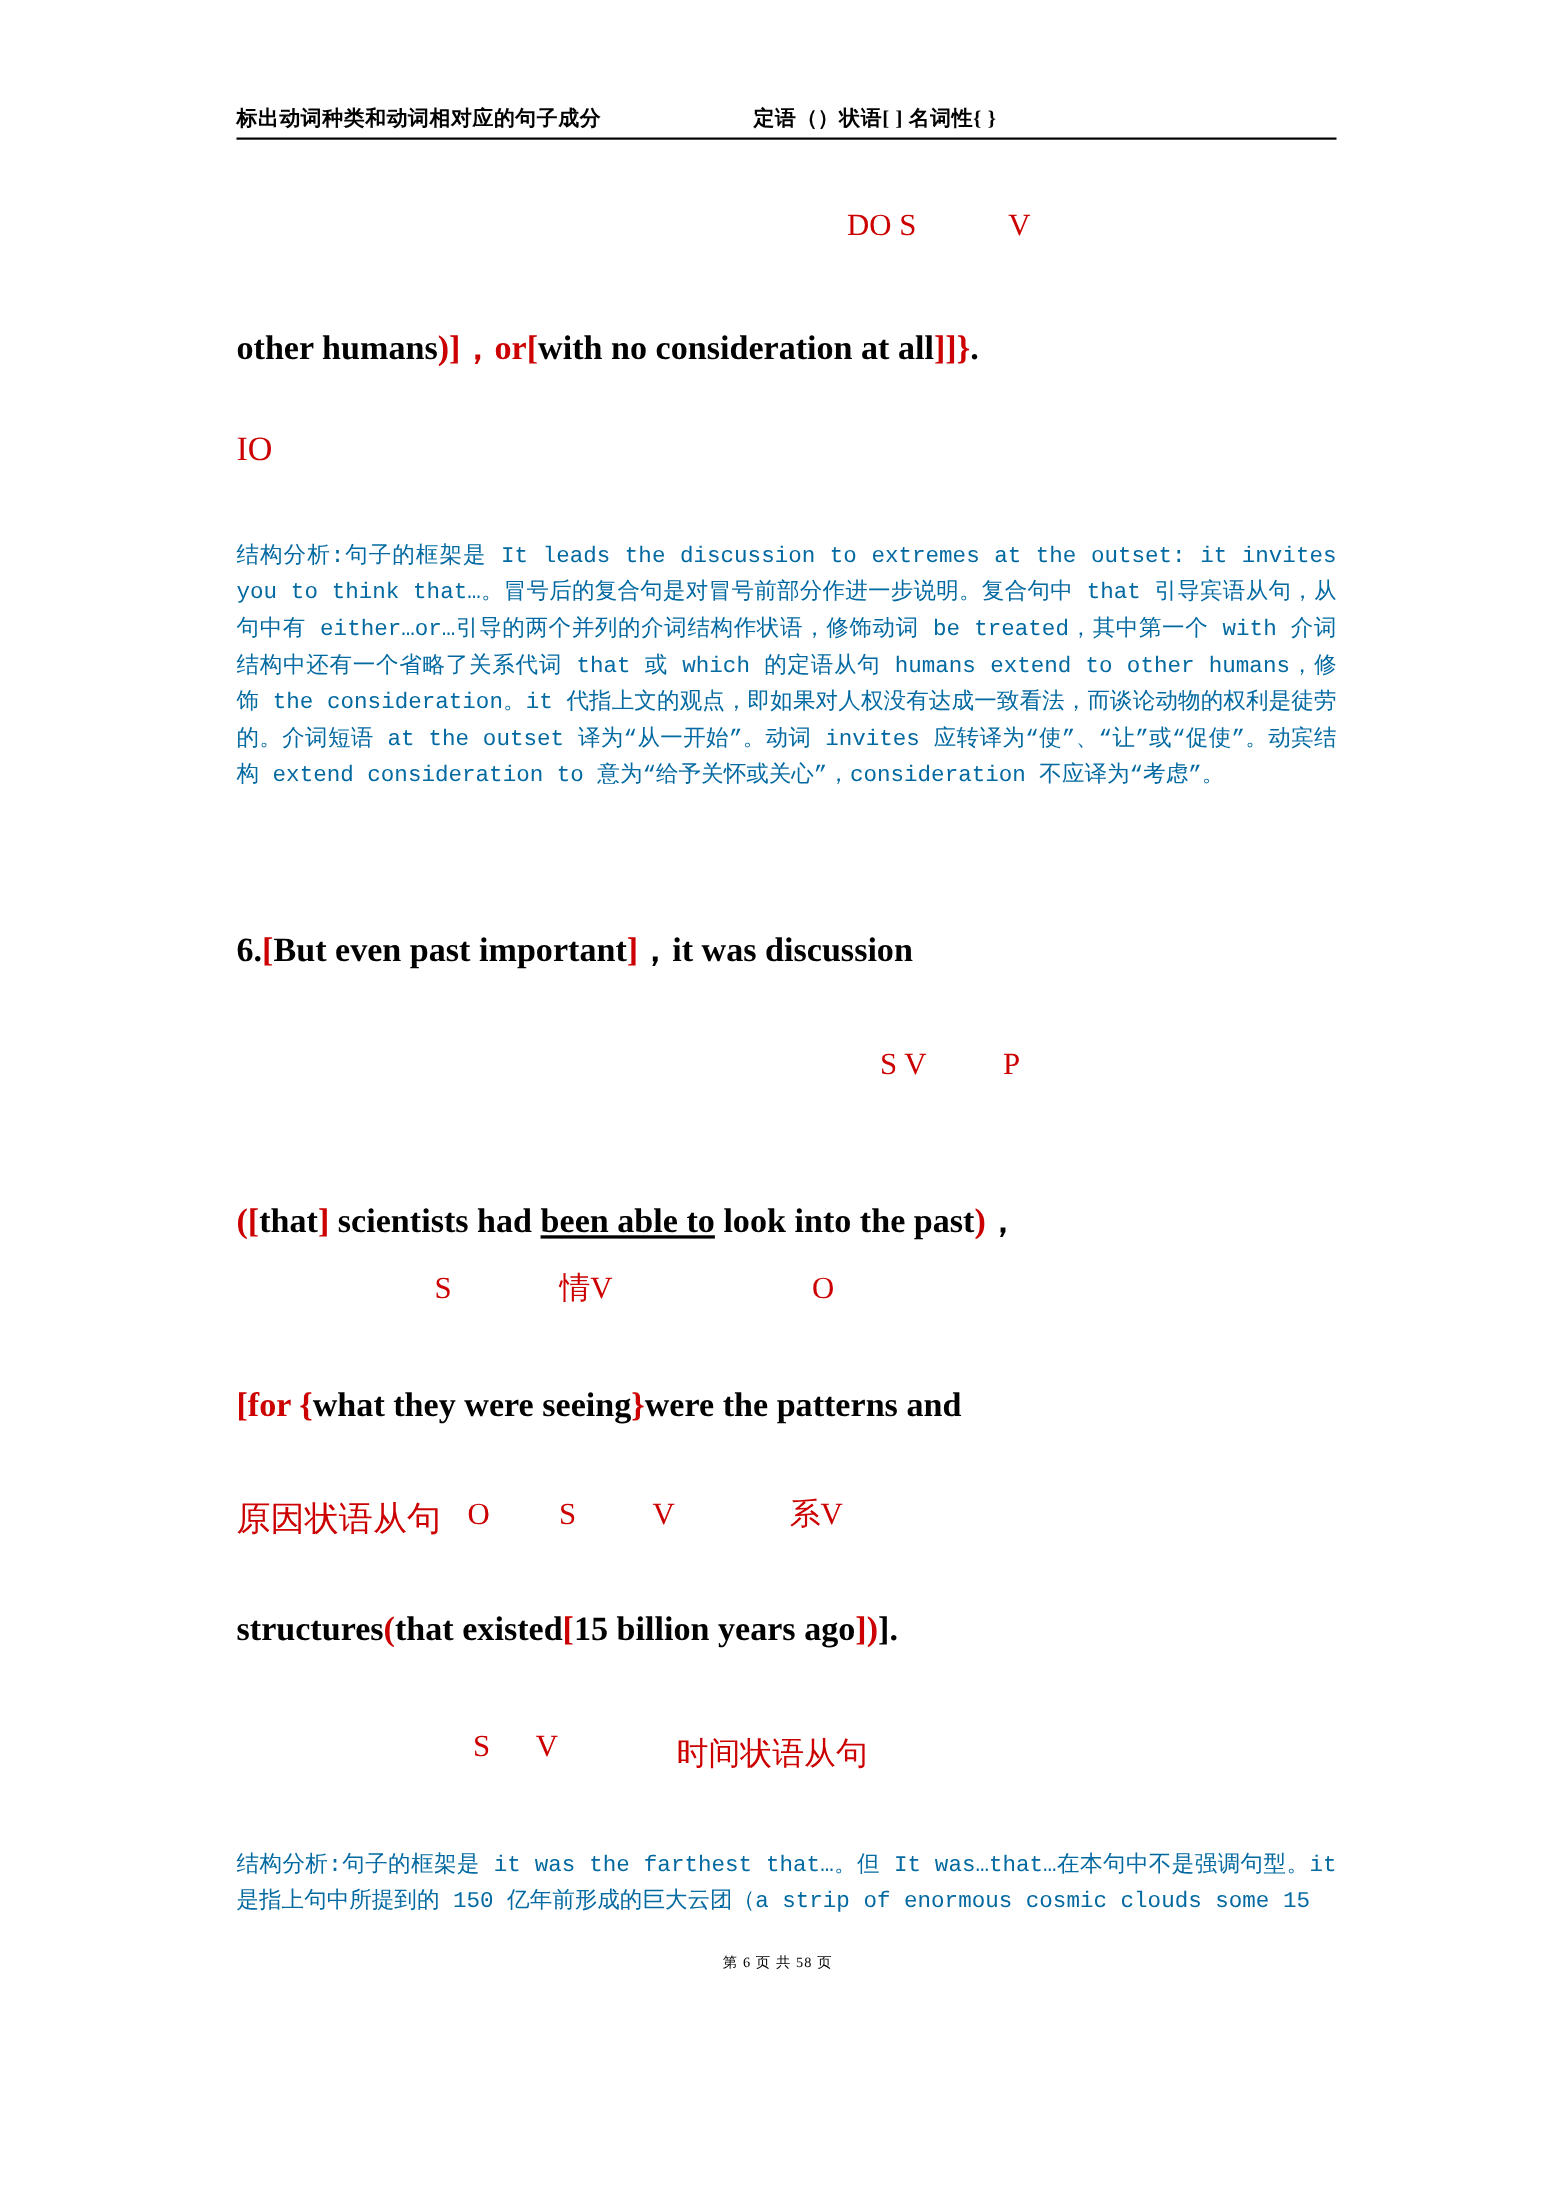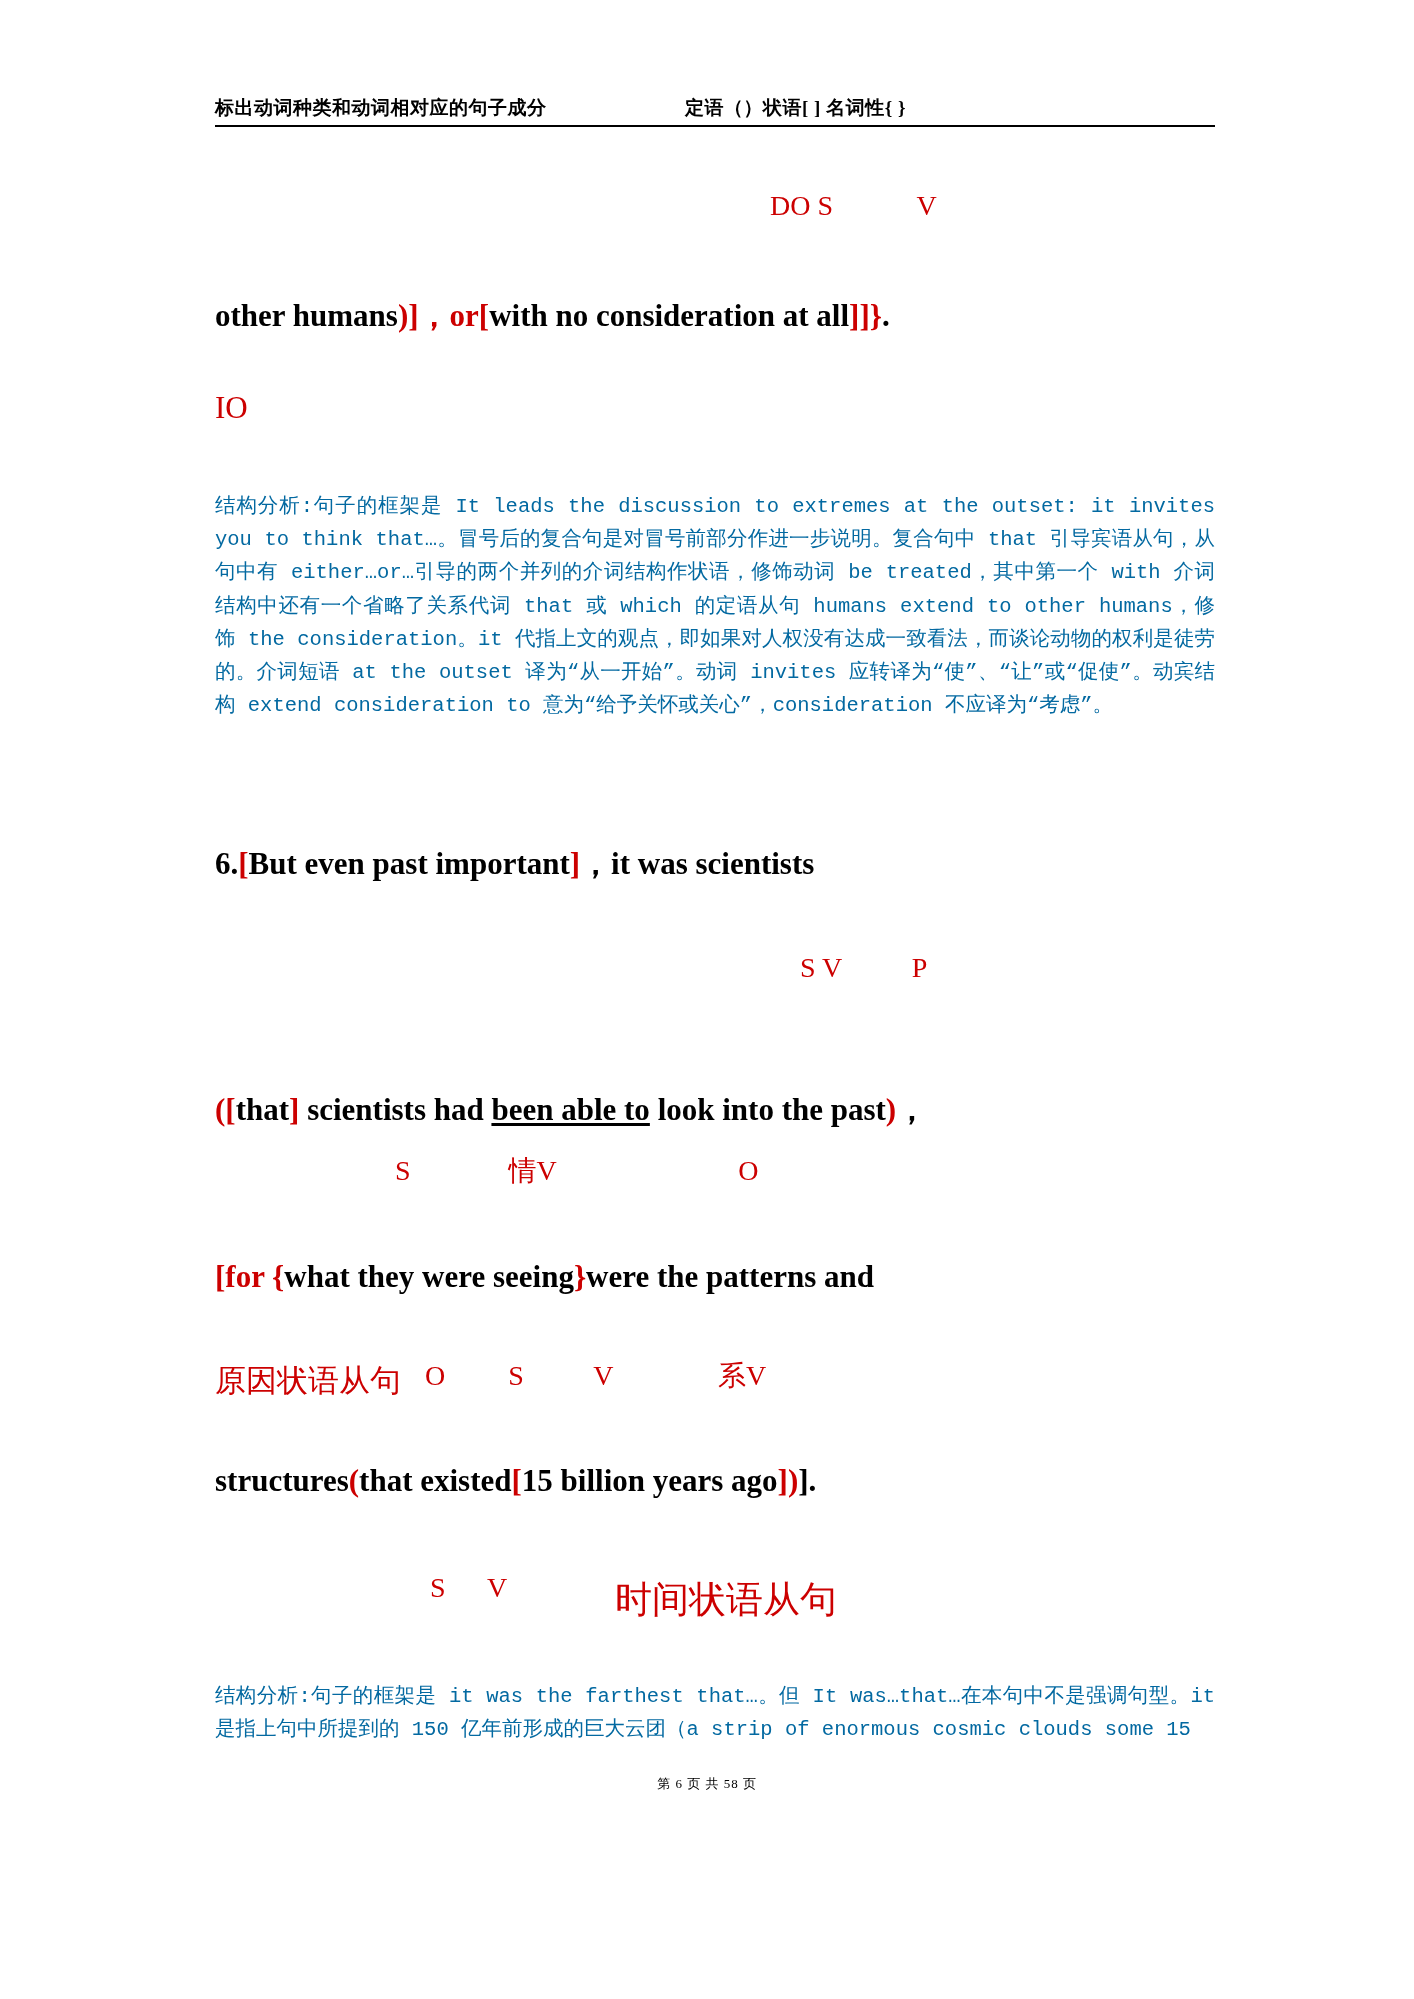--- a/index.html
+++ b/index.html
@@ -116,21 +116,21 @@
 
   <div class="blk sent" style="top:297px; left:215px;">
     <span class="black">other humans</span><span class="red">)]，or[</span><span class="black">with no consideration at all</span><span class="red">]]}</span><span class="black">.</span>
   </div>
 
   <div class="blk tag" style="top:390px; left:215px; font-size:31px;text-align:center;">IO</div>
 
   <div class="analysis" style="top:490px;">结构分析:句子的框架是 It leads the discussion to extremes at the outset: it invites you to think that…。冒号后的复合句是对冒号前部分作进一步说明。复合句中 that 引导宾语从句，从句中有 either…or…引导的两个并列的介词结构作状语，修饰动词 be treated，其中第一个 with 介词结构中还有一个省略了关系代词 that 或 which 的定语从句 humans extend to other humans，修饰 the consideration。it 代指上文的观点，即如果对人权没有达成一致看法，而谈论动物的权利是徒劳的。介词短语 at the outset 译为“从一开始”。动词 invites 应转译为“使”、“让”或“促使”。动宾结构 extend consideration to 意为“给予关怀或关心”，consideration 不应译为“考虑”。</div>
 
   <div class="blk sent" style="top:845px; left:215px;">
-    <span class="black">6.</span><span class="red">[</span><span class="black">But even past important</span><span class="red">]</span><span class="black">，it was scientists</span>
+    <span class="black">6.</span><span class="red">[</span><span class="black">But even past important</span><span class="red">]</span><span class="black">，it was discussion</span>
   </div>
 
   <div class="blk tag" style="top:952px; left:800px;">S V          P</div>
 
   <div class="blk sent" style="top:1055px; left:215px;margin-top:36px;">
     <span class="red">(</span><span class="red">[</span><span class="black">that</span><span class="red">]</span><span class="black"> scientists had </span><span class="black underline-to">been able to</span><span class="black"> look into the past</span><span class="red">)</span><span class="black">，</span>
   </div>
 
   <div class="blk tag" style="top:1152px; left:395px;">S              情V                          O</div>
 
@@ -139,19 +139,19 @@
   </div>
 
   <div class="blk tag-cn" style="top:1360px; left:215px; font-size:31px;">原因状语从句</div>
   <div class="blk tag" style="top:1357px; left:425px;">O         S          V               系V</div>
 
   <div class="blk sent" style="top:1462px; left:215px;">
     <span class="black">structures</span><span class="red">(</span><span class="black">that existed</span><span class="red">[</span><span class="black">15 billion years ago</span><span class="red">])</span><span class="black">].</span>
   </div>
 
   <div class="blk tag" style="top:1572px; left:430px;">S      V</div>
-  <div class="blk tag-cn" style="top:1575px; left:615px; font-size:37px;">时间状语从句</div>
+  <div class="blk tag-cn" style="top:1575px; left:615px; font-size:29px;">时间状语从句</div>
 
   <div class="analysis" style="top:1680px;">结构分析:句子的框架是 it was the farthest that…。但 It was…that…在本句中不是强调句型。it 是指上句中所提到的 150 亿年前形成的巨大云团（a strip of enormous cosmic clouds some 15</div>
 
   <div class="footer">第 6 页 共 58 页</div>
 
 </div>
 
 </body></html>

